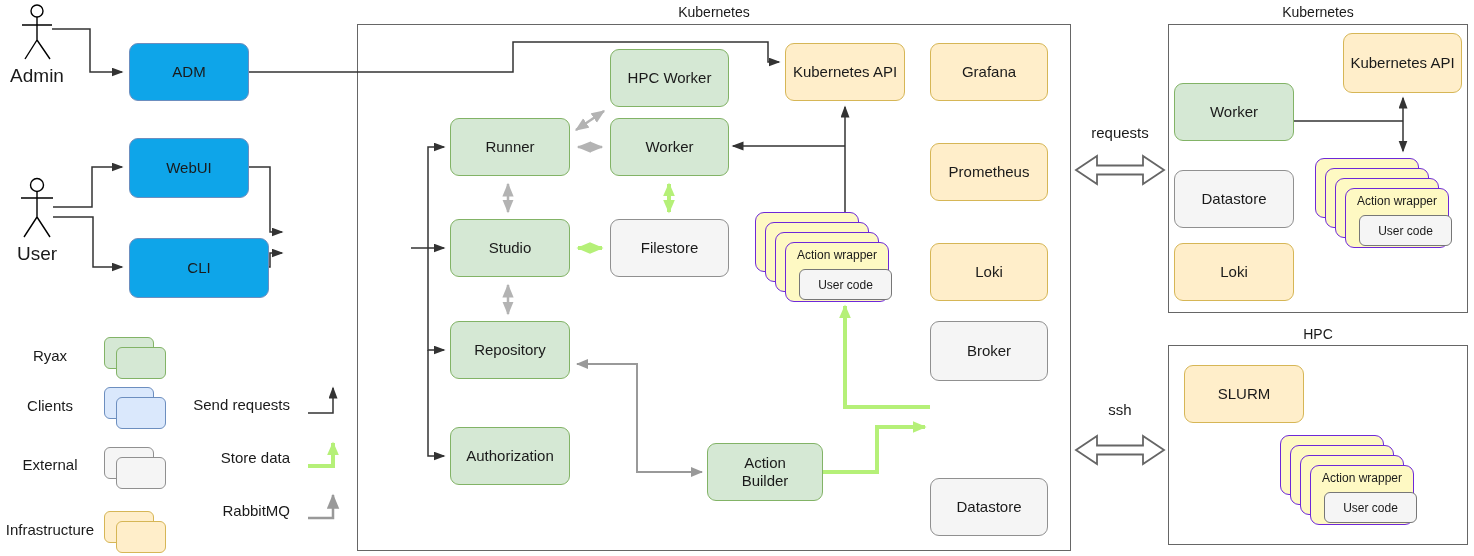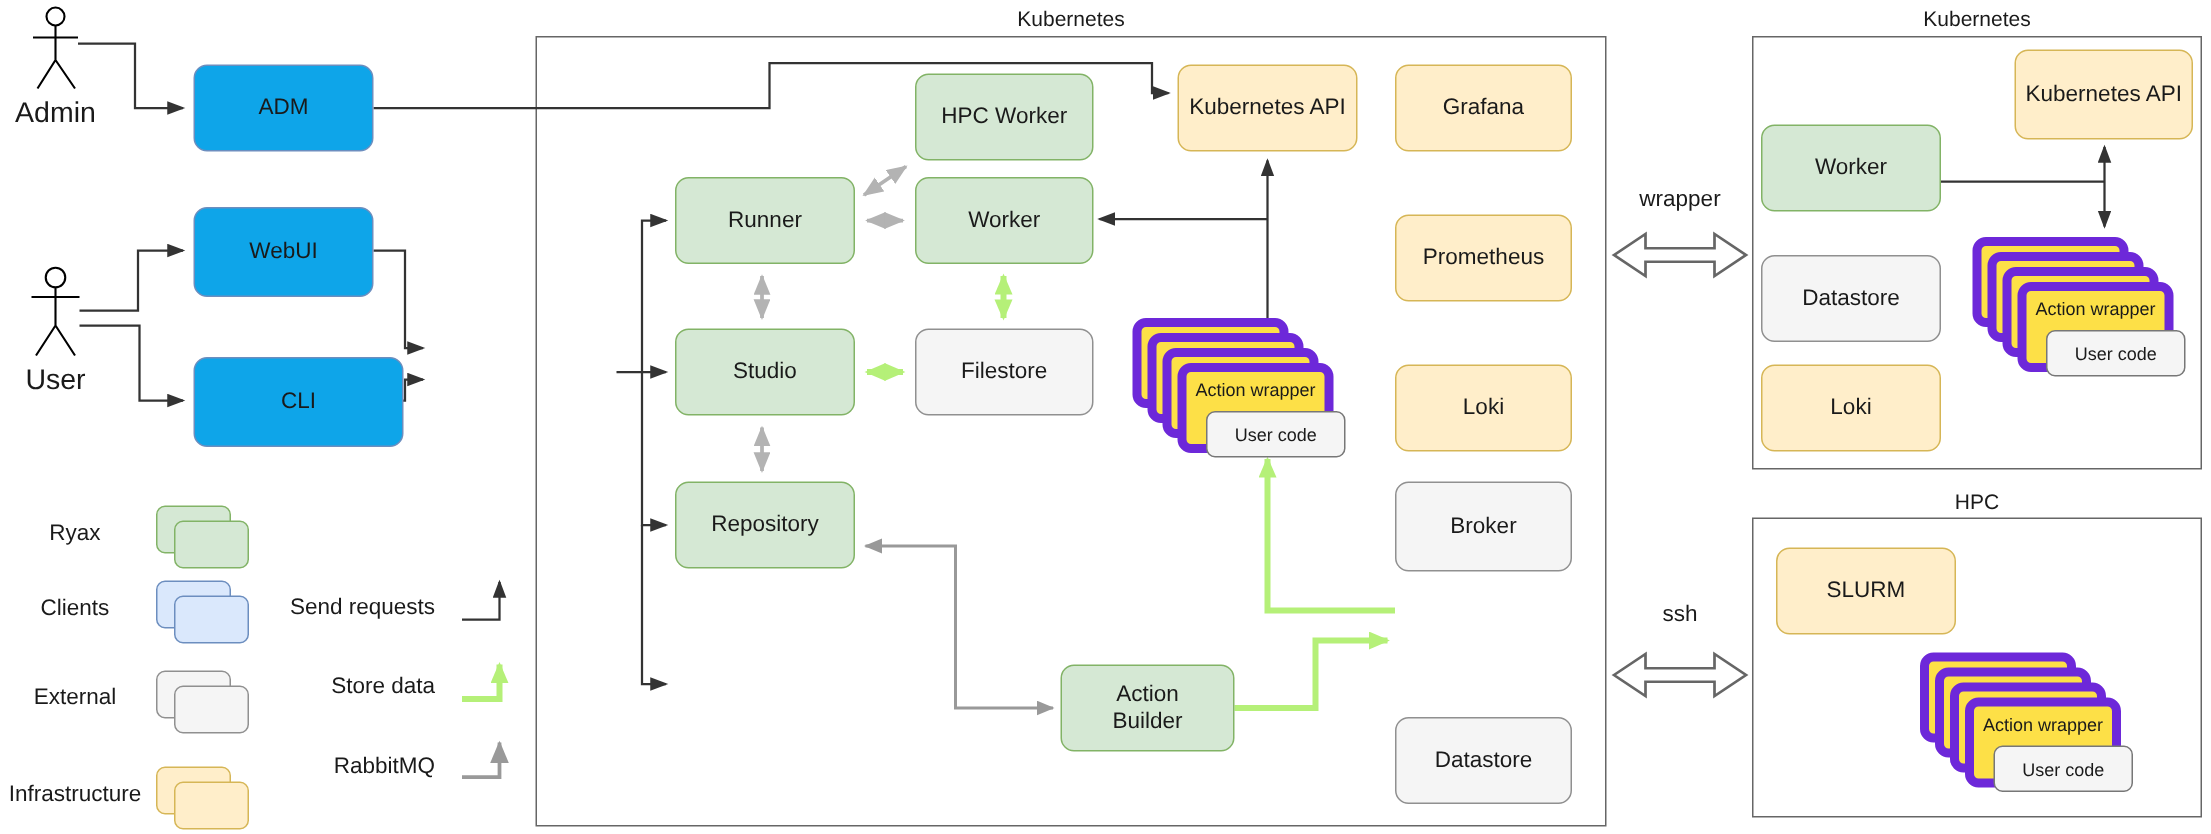--- a/index.html
+++ b/index.html
@@ -10,22 +10,22 @@
   .wires{position:absolute;left:0;top:0;z-index:2;}
   .box{position:absolute;box-sizing:border-box;border-radius:9px;border:1px solid #000;
        display:flex;align-items:center;justify-content:center;text-align:center;
        font-size:15px;line-height:1.2;z-index:3;}
   .c-green{background:#d5e8d4;border-color:#82b366;}
   .c-blue{background:#0ea5e9;border-color:#6c8ebf;}
   .c-yellow{background:#ffeeca;border-color:#d6b656;}
   .c-gray{background:#f5f5f5;border-color:#909090;}
   .wrapspan{display:inline-block;width:64px;}
   .stack{position:absolute;z-index:3;}
-  .card{position:absolute;width:104px;height:60px;box-sizing:border-box;background:#fde047;
-        border:6px solid #6d28d9;border-radius:9px;}
+  .card{position:absolute;width:104px;height:60px;box-sizing:border-box;background:#fef9c3;
+        border:1px solid #6d28d9;border-radius:9px;}
   .awlabel{position:absolute;left:0;top:5px;width:100%;text-align:center;font-size:12px;}
   .ucode{position:absolute;left:13px;top:26px;width:93px;height:31px;box-sizing:border-box;
          background:#f5f5f5;border:1px solid #777;border-radius:6px;
          display:flex;align-items:center;justify-content:center;font-size:12px;}
   .lbl{position:absolute;font-size:15px;z-index:3;}
   .small-lbl{position:absolute;font-size:19px;z-index:3;}
   .lstack{position:absolute;z-index:3;}
   .lcard{position:absolute;width:50px;height:32px;box-sizing:border-box;border:1px solid;border-radius:6px;}
 </style>
 </head>
@@ -115,20 +115,21 @@
   <div class="box c-blue" style="left:129px;top:43px;width:120px;height:58px">ADM</div>
   <div class="box c-blue" style="left:129px;top:138px;width:120px;height:60px">WebUI</div>
   <div class="box c-blue" style="left:129px;top:238px;width:140px;height:60px">CLI</div>
 
   <div class="box c-green" style="left:610px;top:49px;width:119px;height:58px">HPC Worker</div>
   <div class="box c-green" style="left:450px;top:118px;width:120px;height:58px">Runner</div>
   <div class="box c-green" style="left:610px;top:118px;width:119px;height:58px">Worker</div>
   <div class="box c-green" style="left:450px;top:219px;width:120px;height:58px">Studio</div>
   <div class="box c-gray" style="left:610px;top:219px;width:119px;height:58px">Filestore</div>
   <div class="box c-green" style="left:450px;top:321px;width:120px;height:58px">Repository</div>
+  <div class="box c-green" style="left:450px;top:427px;width:120px;height:58px">Authorization</div>
   <div class="box c-green" style="left:707px;top:443px;width:116px;height:58px">
       <span class="wrapspan">Action Builder</span>
     </div>
   <div class="box c-yellow" style="left:785px;top:43px;width:120px;height:58px">Kubernetes API</div>
   <div class="box c-yellow" style="left:930px;top:43px;width:118px;height:58px">Grafana</div>
   <div class="box c-yellow" style="left:930px;top:143px;width:118px;height:58px">Prometheus</div>
   <div class="box c-yellow" style="left:930px;top:243px;width:118px;height:58px">Loki</div>
   <div class="box c-gray" style="left:930px;top:321px;width:118px;height:60px">Broker</div>
   <div class="box c-gray" style="left:930px;top:478px;width:118px;height:58px">Datastore</div>
 
@@ -162,21 +163,21 @@
   <div class="stack" style="left:1280px;top:435px;width:150px;height:90px">
     <div class="card" style="left:0;top:0"></div>
     <div class="card" style="left:10px;top:10px"></div>
     <div class="card" style="left:20px;top:20px"></div>
     <div class="card" style="left:30px;top:30px">
       <div class="awlabel">Action wrapper</div>
       <div class="ucode">User code</div>
     </div>
   </div>
 
-  <div class="lbl" style="left:1075px;top:124px;width:90px;text-align:center">wrapper</div>
+  <div class="lbl" style="left:1075px;top:124px;width:90px;text-align:center">requests</div>
   <div class="lbl" style="left:1075px;top:401px;width:90px;text-align:center">ssh</div>
 
   <div class="lbl" style="left:0;top:347px;width:100px;text-align:center">Ryax</div>
   <div class="lstack" style="left:104px;top:337px">
     <div class="lcard" style="left:0;top:0;background:#d5e8d4;border-color:#82b366"></div>
     <div class="lcard" style="left:12px;top:10px;background:#d5e8d4;border-color:#82b366"></div>
   </div>
 
   <div class="lbl" style="left:0;top:397px;width:100px;text-align:center">Clients</div>
   <div class="lstack" style="left:104px;top:387px">

